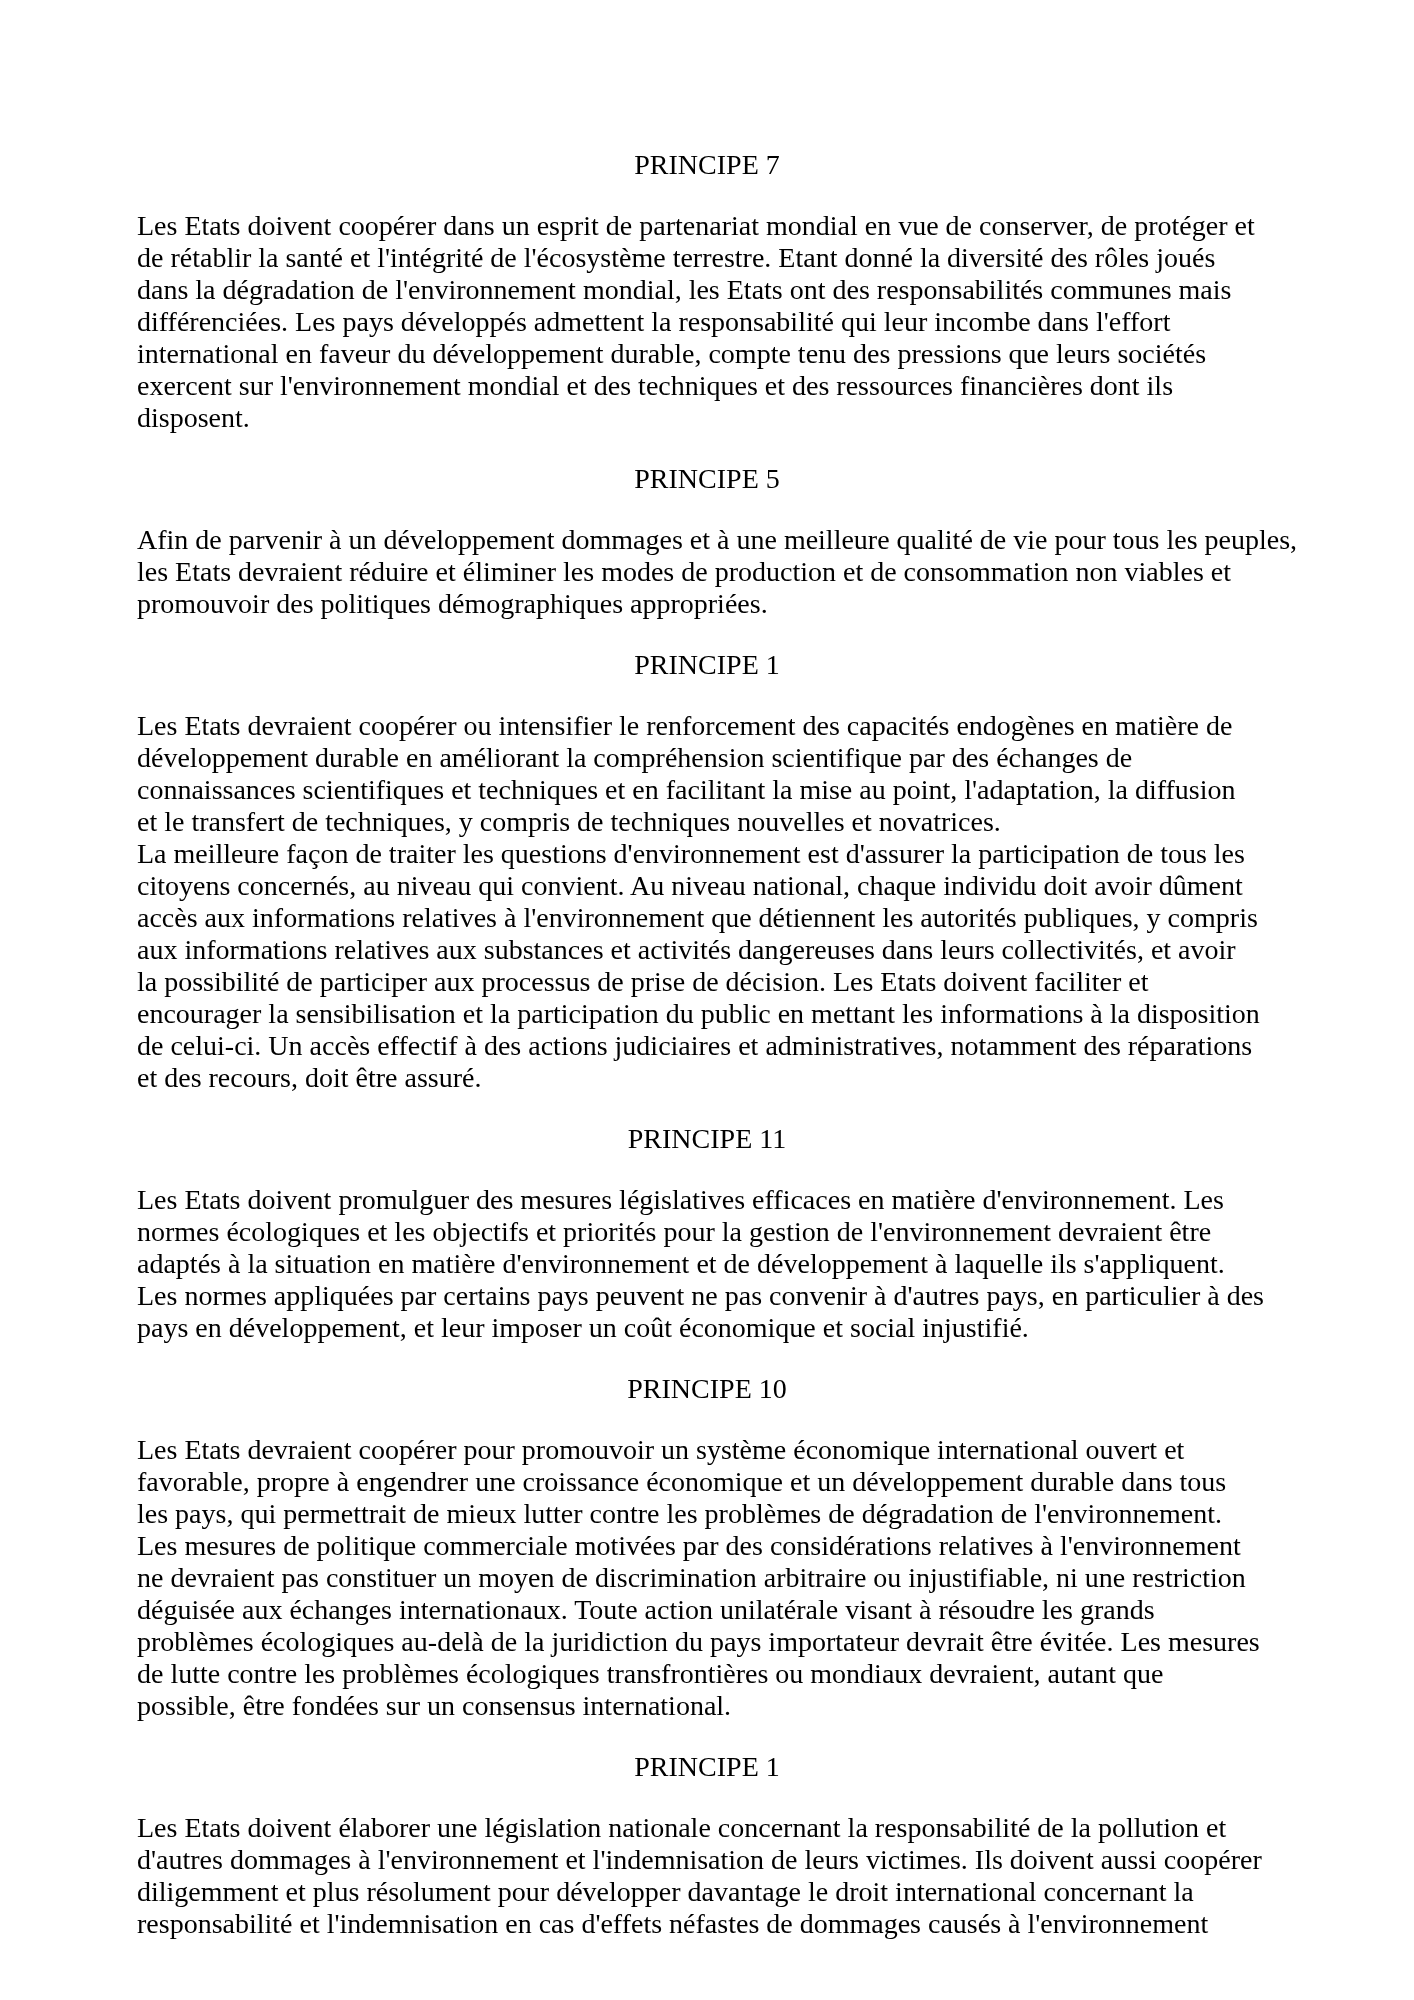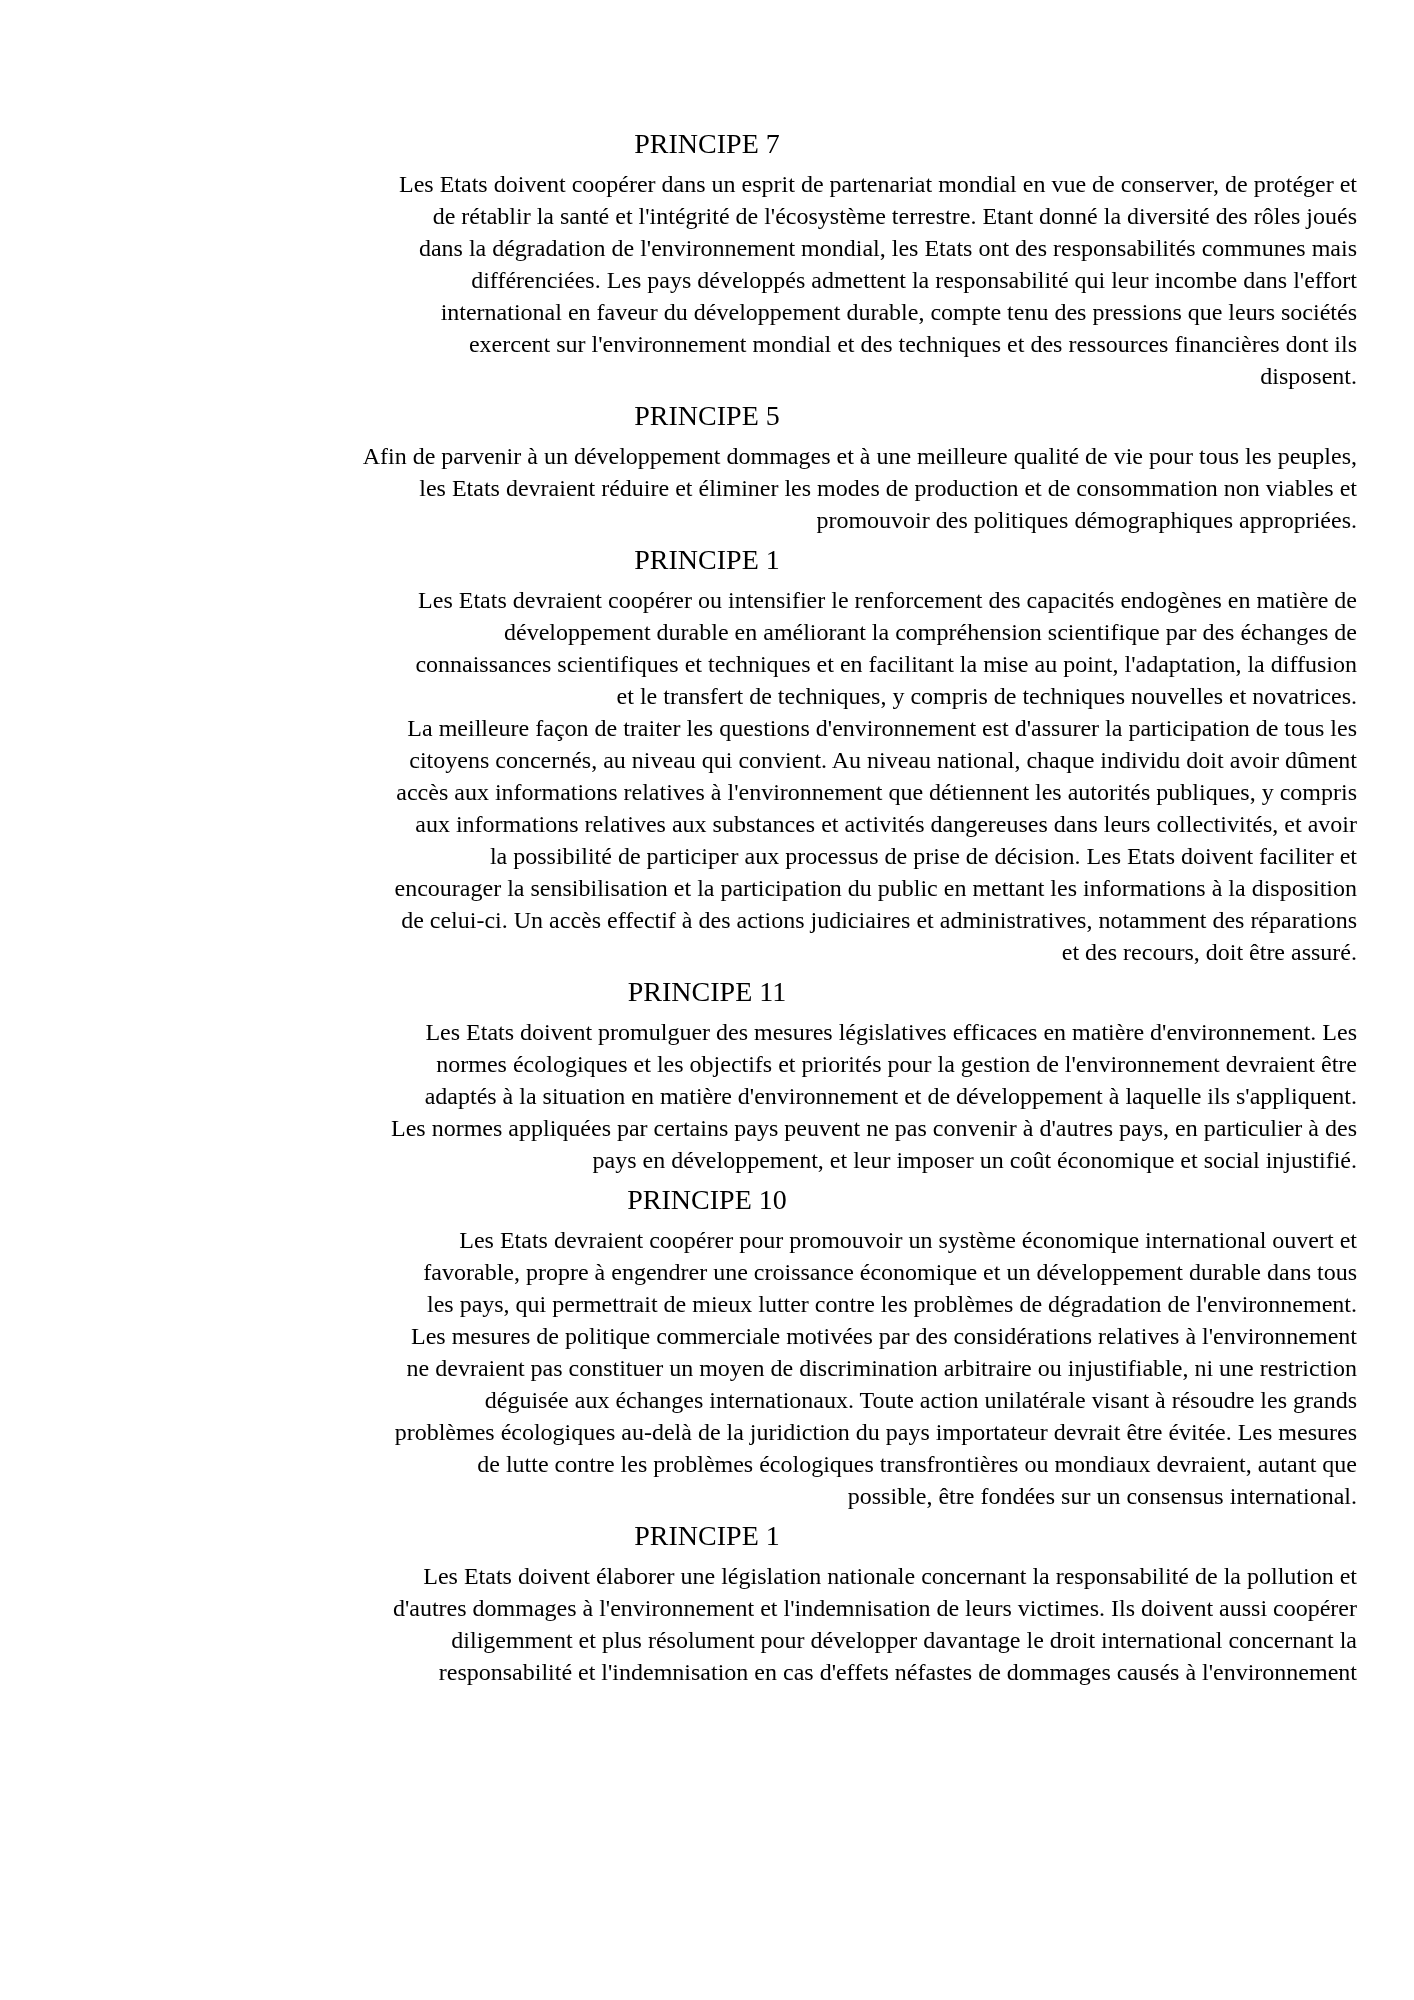--- a/index.html
+++ b/index.html
@@ -19,30 +19,30 @@
     height: 2000px;
     box-sizing: border-box;
     padding-top: 120px;
     background: #ffffff;
   }
   .principle-heading {
     font-size: 28px;
     line-height: 32px;
     font-weight: normal;
     text-align: center;
-    margin: 8px 0;
+    margin: 29px 0;
     white-space: pre-line;
   }
   .principle-body {
-    font-size: 24px;
+    font-size: 28px;
     line-height: 32px;
     margin: 0 0 0 137px;
     width: 1220px;
     white-space: pre-line;
-    text-align: right;
+    text-align: left;
   }
 </style>
 </head>
 <body>
 
 <main class="page">
 
   <h2 class="principle-heading">PRINCIPE 7</h2>
   <p class="principle-body">Les Etats doivent coopérer dans un esprit de partenariat mondial en vue de conserver, de protéger et
 de rétablir la santé et l'intégrité de l'écosystème terrestre. Etant donné la diversité des rôles joués

